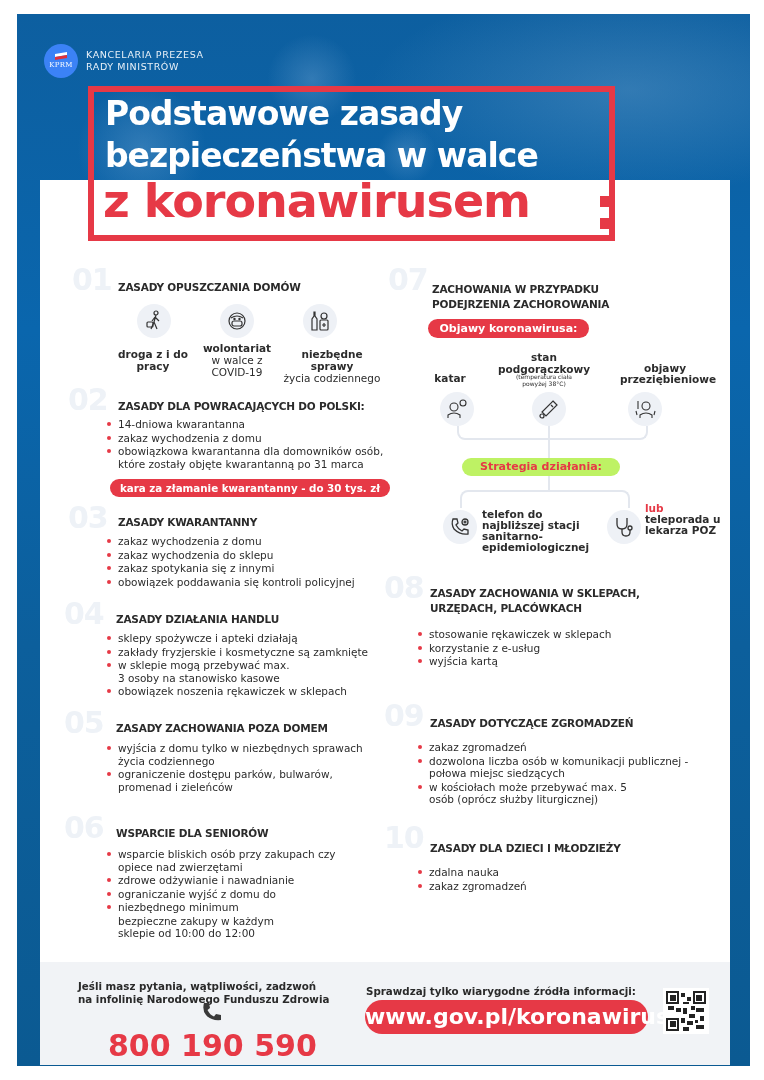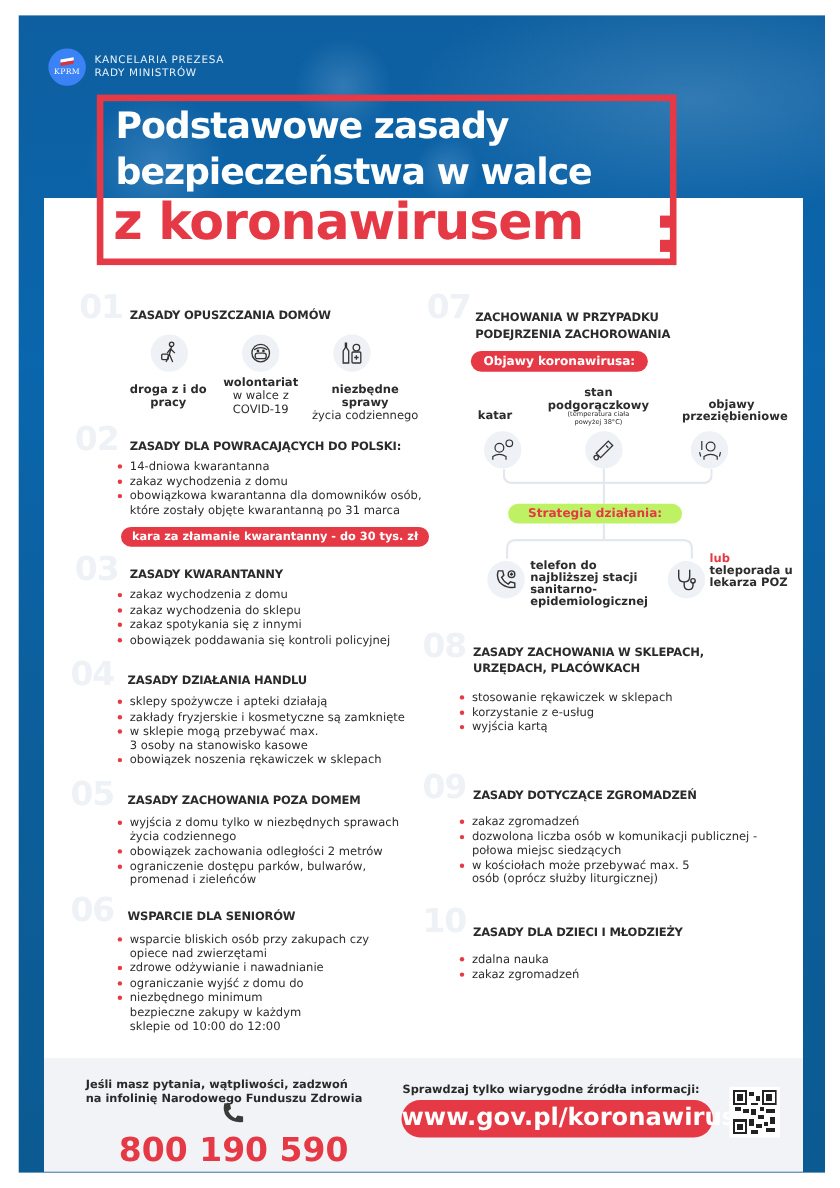--- a/index.html
+++ b/index.html
@@ -181,21 +181,20 @@
   <li>sklepy spożywcze i apteki działają</li>
   <li>zakłady fryzjerskie i kosmetyczne są zamknięte</li>
   <li style="width:190px;">w sklepie mogą przebywać max. 3 osoby na stanowisko kasowe</li>
   <li>obowiązek noszenia rękawiczek w sklepach</li>
 </ul>
 
 <div class="num" style="left:64px;top:705px;">05</div>
 <div class="sec-title" style="left:116px;top:721px;">ZASADY ZACHOWANIA POZA DOMEM</div>
 <ul class="bullets" style="left:107px;top:742px;width:280px;">
   <li>wyjścia z domu tylko w niezbędnych sprawach życia codziennego</li>
-  <li>obowiązek zachowania odległości 2 metrów</li>
   <li style="width:250px;">ograniczenie dostępu parków, bulwarów, promenad i zieleńców</li>
 </ul>
 
 <div class="num" style="left:64px;top:810px;">06</div>
 <div class="sec-title" style="left:116px;top:826px;">WSPARCIE DLA SENIORÓW</div>
 <ul class="bullets" style="left:107px;top:848px;width:250px;">
   <li>wsparcie bliskich osób przy zakupach czy opiece nad zwierzętami</li>
   <li>zdrowe odżywianie i nawadnianie</li>
   <li>ograniczanie wyjść z domu do</li>
   <li>niezbędnego minimum</li>

